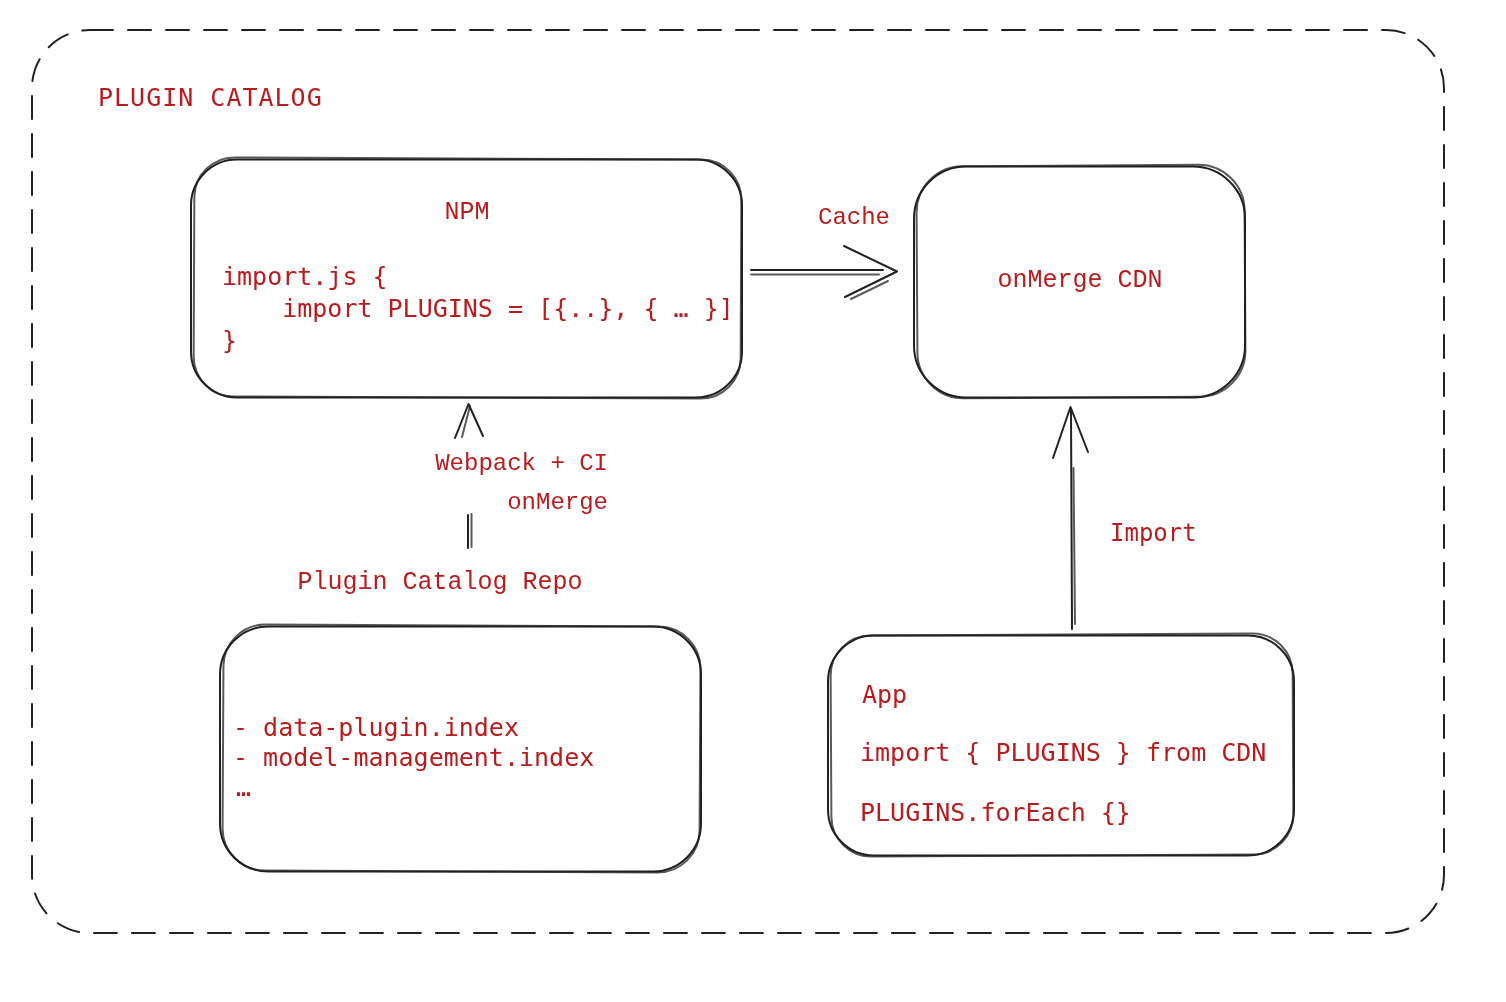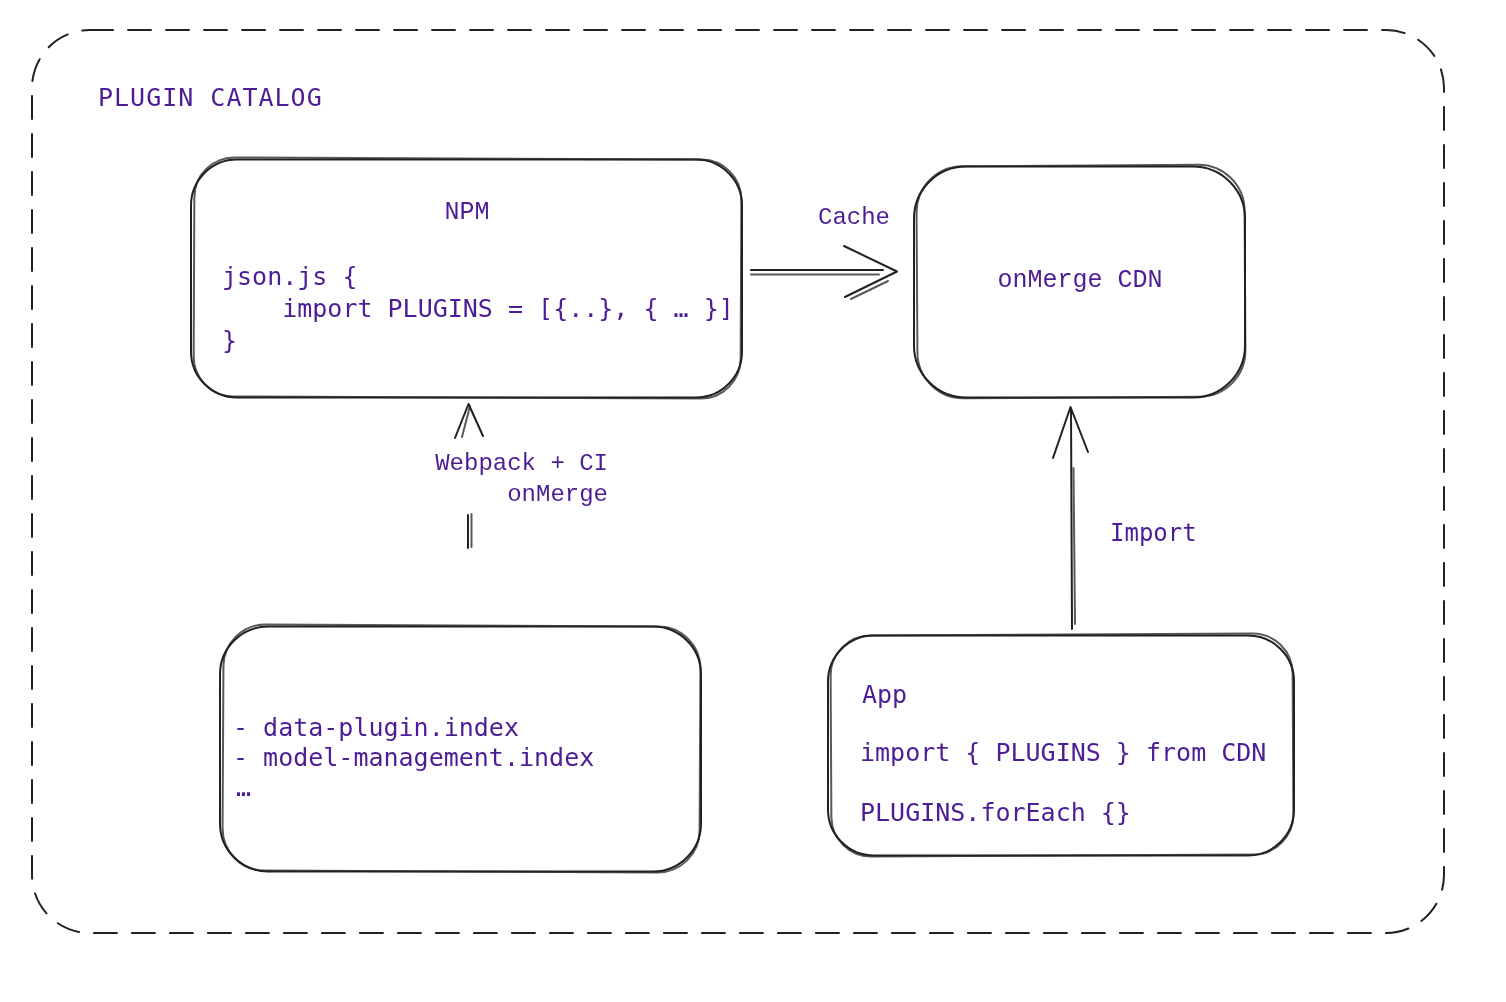--- a/index.html
+++ b/index.html
@@ -21,21 +21,21 @@
     stroke-linejoin: round;
   }
   svg .stroke2 { opacity: 0.75; }
   .node { position: absolute; }
   .node svg { position: absolute; left: 0; top: 0; overflow: visible; }
   .txt {
     position: absolute;
     font-size: 25px;
     line-height: 27px;
     white-space: pre;
-    color: #4c1d95;
+    color: #b91c1c;
     letter-spacing: 0px;
   }
   .center { text-align: center; font-family: Liberation Mono, monospace; }
   .frame-title { font-size: 25px; letter-spacing: 1px; }
   .edge-label { font-size: 24px; text-align: right; }
 </style>
 </head>
 <body>
 
 <div class="abs" style="left:0;top:0;width:1506px;height:1002px">
@@ -45,21 +45,21 @@
   </svg>
 
   <div class="txt frame-title" style="left:98px;top:84px">PLUGIN CATALOG</div>
 
   <div class="node" style="left:189px;top:157px;width:556px;height:243px">
     <svg width="556" height="243" viewBox="0 0 556 243">
       <rect class="stroke" x="2" y="2.5" width="551" height="238" rx="46" ry="46"></rect>
       <rect class="stroke stroke2" x="5" y="1.5" width="547" height="239" rx="40" ry="40" transform="rotate(0.25 278 121)"></rect>
     </svg>
     <div class="txt center" style="left:0;top:42px;width:556px">NPM</div>
-    <div class="txt" style="left:33px;top:106px">json.js {</div>
+    <div class="txt" style="left:33px;top:106px">import.js {</div>
     <div class="txt" style="left:33px;top:138px">    import PLUGINS = [{..}, { … }]</div>
     <div class="txt" style="left:33px;top:170px">}</div>
   </div>
 
   <div class="node" style="left:912px;top:164px;width:336px;height:236px">
     <svg width="336" height="236" viewBox="0 0 336 236">
       <rect class="stroke" x="2" y="2.5" width="331" height="231" rx="52" ry="52"></rect>
       <rect class="stroke stroke2" x="5" y="1.5" width="328" height="232" rx="46" ry="46" transform="rotate(-0.35 168 118)"></rect>
     </svg>
     <div class="txt center" style="left:0;top:103px;width:336px">onMerge CDN</div>
@@ -68,20 +68,21 @@
   <div class="node" style="left:218px;top:624px;width:486px;height:250px">
     <svg width="486" height="250" viewBox="0 0 486 250">
       <rect class="stroke" x="2" y="2.5" width="481" height="245" rx="48" ry="48"></rect>
       <rect class="stroke stroke2" x="5" y="1.5" width="477" height="246" rx="42" ry="42" transform="rotate(0.3 243 125)"></rect>
     </svg>
     <div class="txt" style="left:15px;top:90px">- data-plugin.index</div>
     <div class="txt" style="left:15px;top:120px">- model-management.index</div>
     <div class="txt" style="left:18px;top:150px">…</div>
   </div>
 
+  <div class="txt center" style="left:290px;top:569px;width:300px">Plugin Catalog Repo</div>
 
   <div class="node" style="left:826px;top:633px;width:471px;height:225px">
     <svg width="471" height="225" viewBox="0 0 471 225">
       <rect class="stroke" x="2" y="2.5" width="466" height="220" rx="46" ry="46"></rect>
       <rect class="stroke stroke2" x="5" y="1.5" width="462" height="221" rx="40" ry="40" transform="rotate(-0.3 235 112)"></rect>
     </svg>
     <div class="txt" style="left:36px;top:48px">App</div>
     <div class="txt" style="left:34px;top:106px">import { PLUGINS } from CDN</div>
     <div class="txt" style="left:34px;top:166px">PLUGINS.forEach {}</div>
   </div>
@@ -106,18 +107,18 @@
       <path class="stroke" d="M1072 629 L1071 409"></path>
       <path class="stroke stroke2" d="M1075 624 L1073.5 468"></path>
       <path class="stroke" stroke-width="2.4" d="M1053 458 L1070.5 407 L1088 452"></path>
     </g>
   </svg>
 
   <div class="txt edge-label center" style="left:770px;top:204px;width:120px">Cache</div>
 
   <div class="abs center" style="left:308px;top:450px;width:300px">
     <div class="txt edge-label" style="position:static">Webpack + CI</div>
-    <div class="txt edge-label" style="position:static;margin-top:4px">onMerge</div>
+    <div class="txt edge-label" style="position:static;margin-top:12px">onMerge</div>
   </div>
 
   <div class="txt edge-label" style="left:1110px;top:520px">Import</div>
 
 </div>
 
 </body></html>

